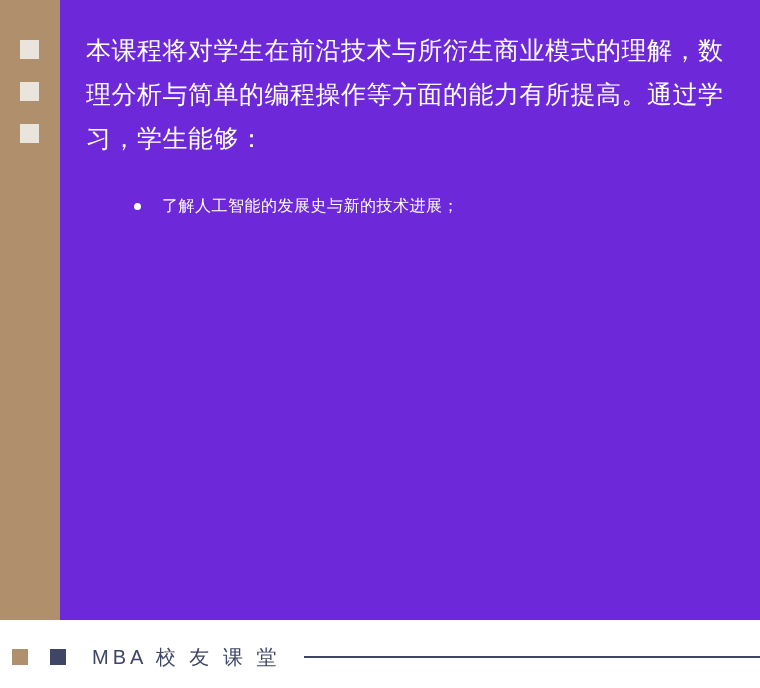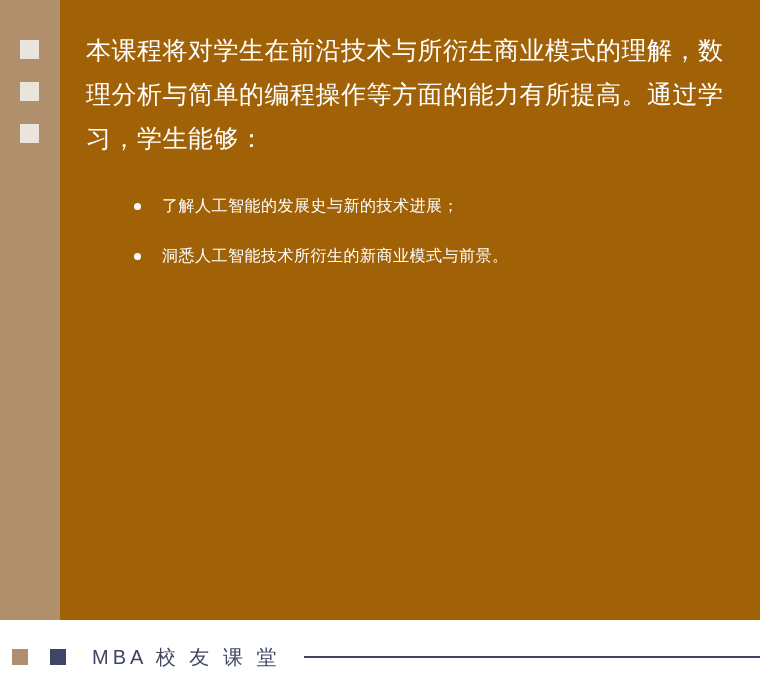--- a/index.html
+++ b/index.html
@@ -29,21 +29,21 @@
     height: 620px;
     background: #b08f6c;
   }
   
   .main-panel {
     position: absolute;
     left: 60px;
     top: 0;
     width: 700px;
     height: 620px;
-    background: #a16207;
+    background: #6d28d9;
     box-sizing: border-box;
     padding: 28px 22px 20px 26px;
   }
   
   .deco-squares {
     position: absolute;
     left: 20px;
     top: 40px;
     width: 20px;
   }
@@ -137,21 +137,20 @@
       <div class="deco-square"></div>
       <div class="deco-square"></div>
     </div>
   </div>
 
   <div class="main-panel">
     <p class="lead">本课程将对学生在前沿技术与所衍生商业模式的理解，数理分析与简单的编程操作等方面的能力有所提高。通过学习，学生能够：</p>
 
     <ul class="bullet-list">
       <li class="bullet-item">了解人工智能的发展史与新的技术进展；</li>
-      <li class="bullet-item">洞悉人工智能技术所衍生的新商业模式与前景。</li>
     </ul>
   </div>
 
   <div class="footer">
     <div class="footer-inner">
       <div class="footer-sq tan"></div>
       <div class="footer-sq navy"></div>
       <div class="footer-title">MBA 校 友 课 堂</div>
       <div class="footer-rule"></div>
     </div>

